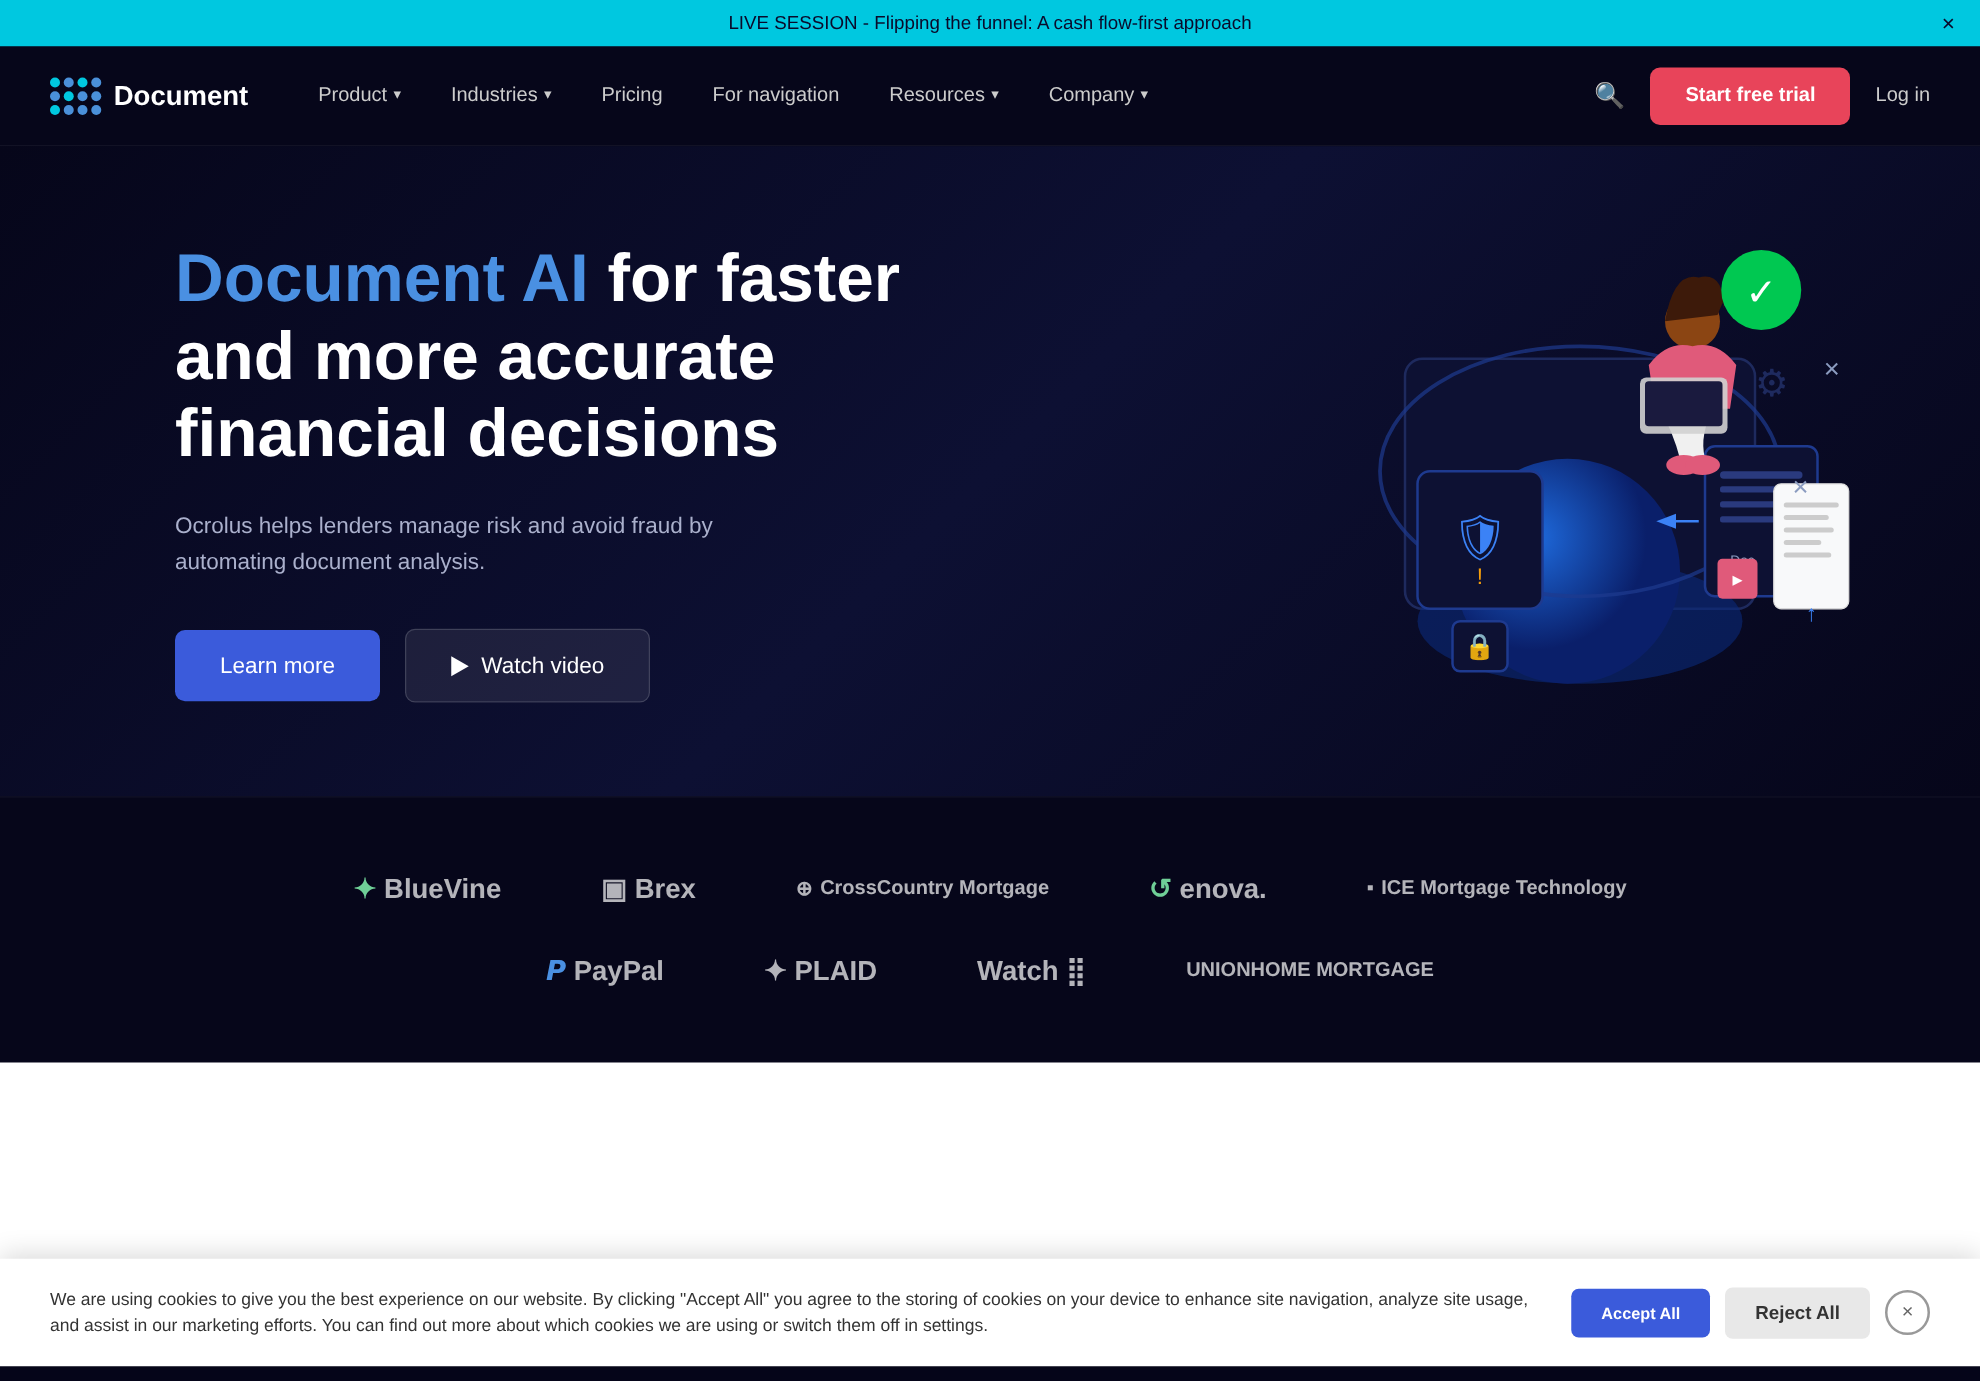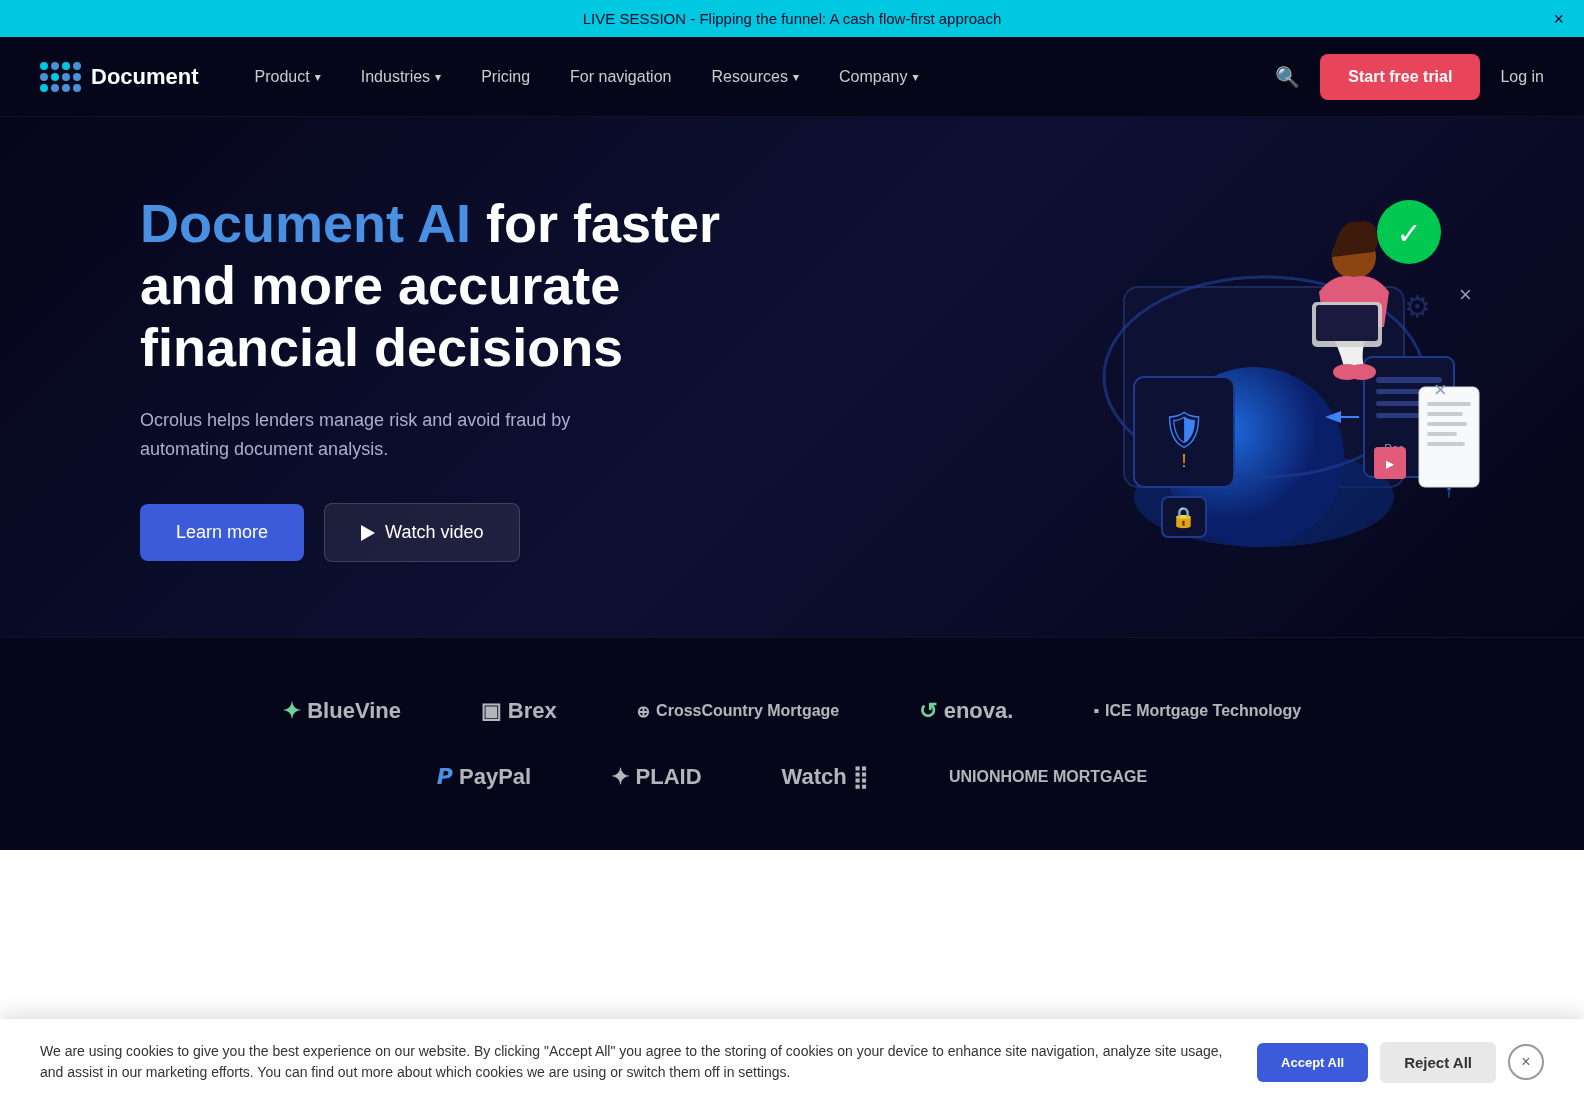--- a/index.html
+++ b/index.html
@@ -63,21 +63,20 @@
       color: #fff;
     }
     .nav-items {
       display: flex;
       align-items: center;
       gap: 8px;
       flex: 1;
     }
     .nav-item {
       display: flex;
-      align-items: center;
       gap: 5px;
       padding: 8px 16px;
       color: #ccc;
       font-size: 16px;
       cursor: pointer;
       border-radius: 6px;
       white-space: nowrap;
     }
     .nav-item .chevron { font-size: 12px; }
     .nav-right {
@@ -209,21 +208,21 @@
 
     
     .white-section {
       background: #fff;
       min-height: 200px;
     }
 
     
     .cookie-banner {
       position: fixed;
-      bottom: 0;
+      bottom: 12px;
       left: 0;
       right: 0;
       background: #fff;
       padding: 22px 40px;
       display: flex;
       align-items: center;
       gap: 12px;
       box-shadow: 0 -4px 20px rgba(0,0,0,0.15);
       z-index: 1000;
     }

